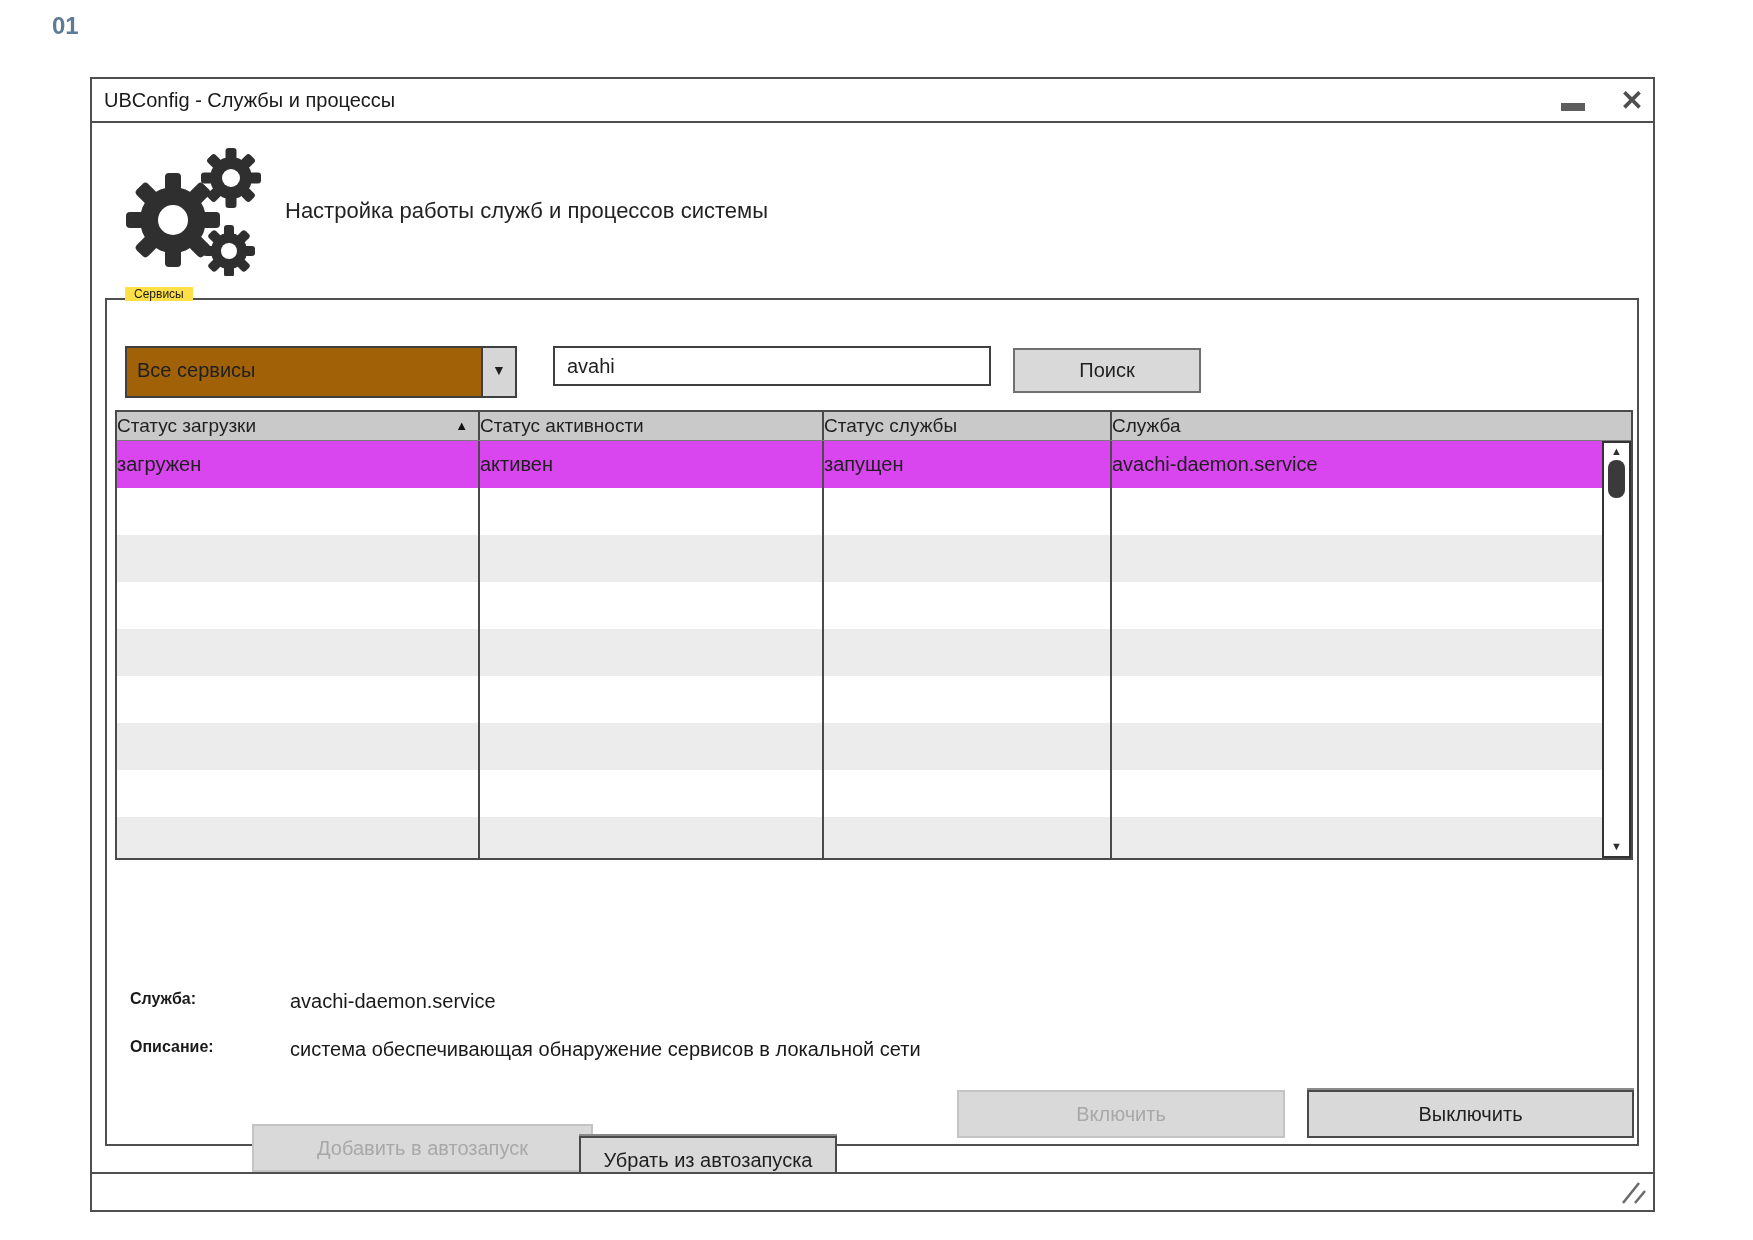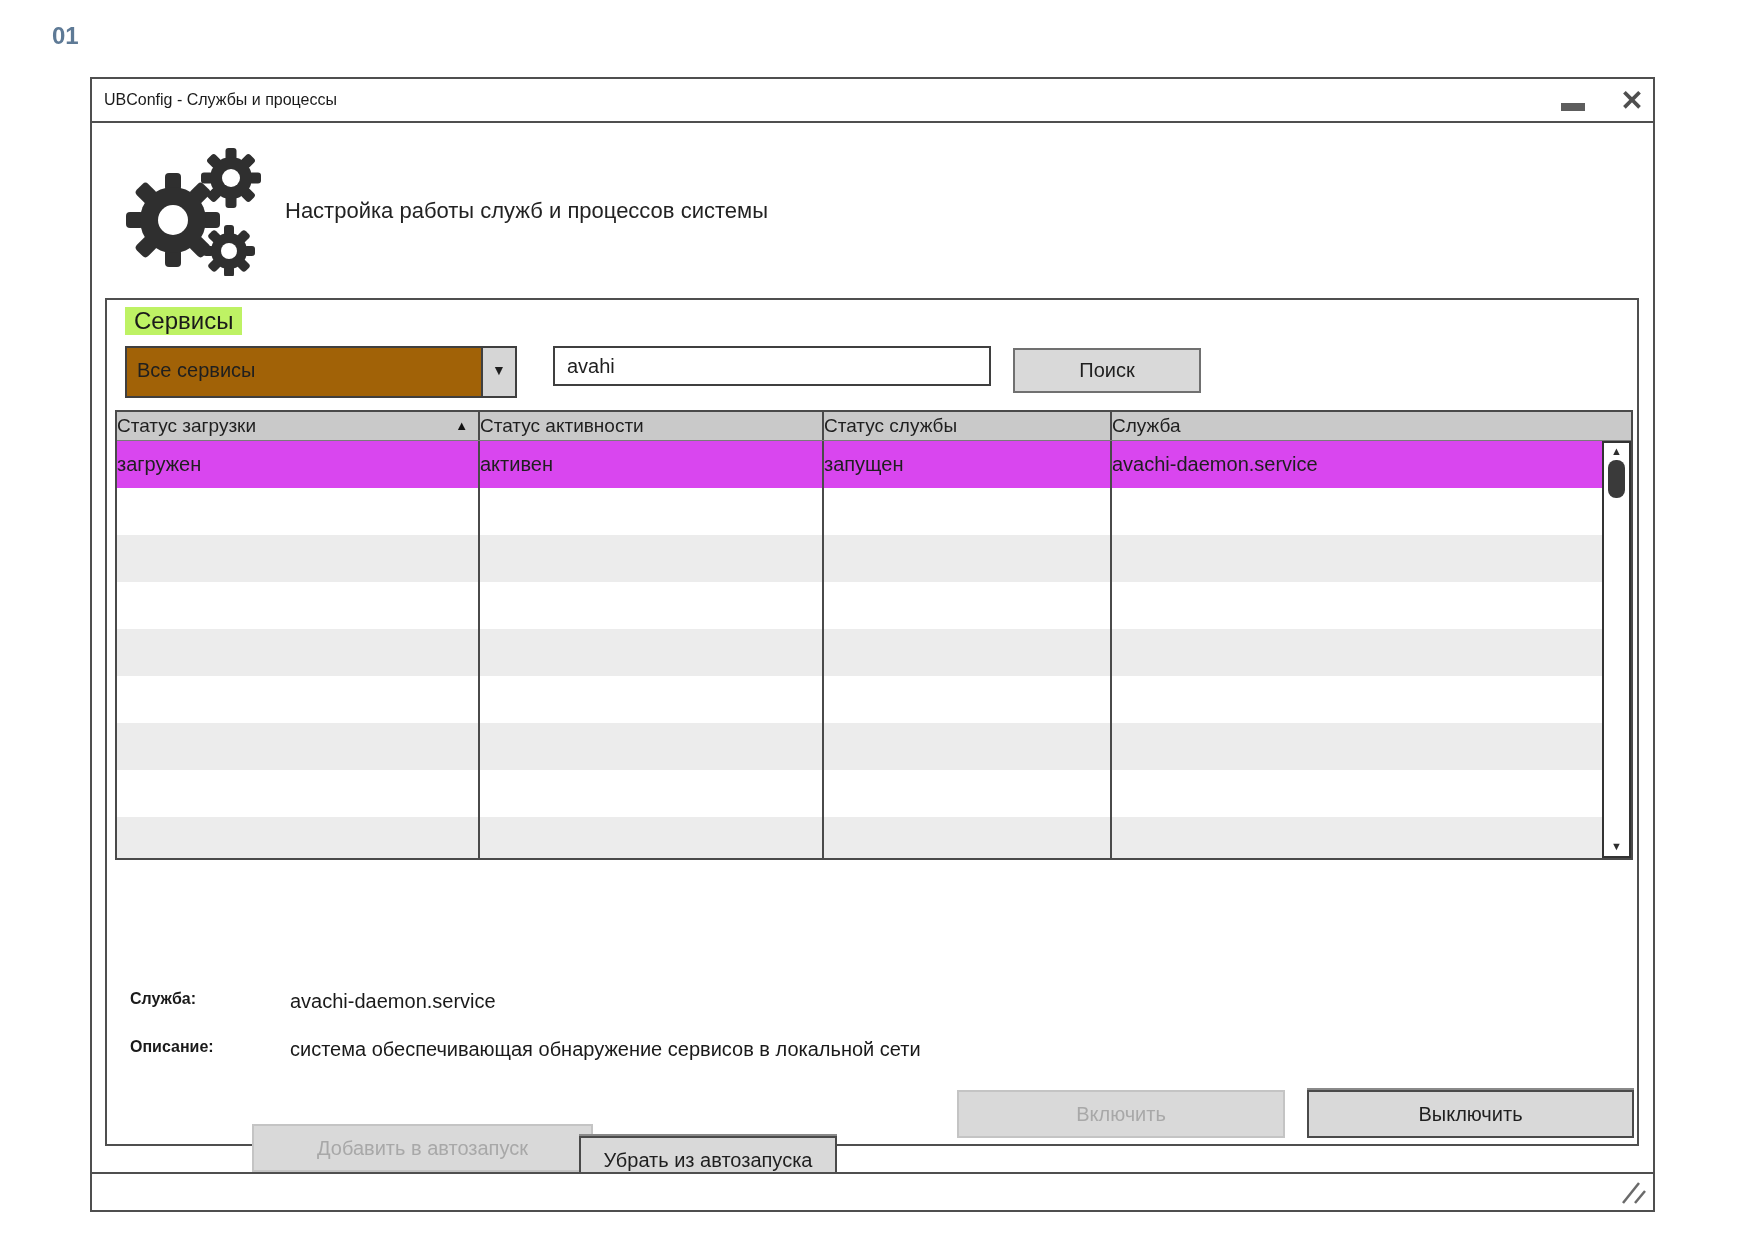--- a/index.html
+++ b/index.html
@@ -1,35 +1,35 @@
 <!DOCTYPE html>
 <html><head>
 <meta charset="utf-8">
 <style>
   * { margin:0; padding:0; box-sizing:border-box; }
   html,body { background:#ffffff; }
   body { font-family:"Liberation Sans", sans-serif; color:#1f1f1f; }
   .stage { position:relative; width:1753px; height:1240px; background:#ffffff; overflow:hidden; }
   .abs { position:absolute; }
 
-  .annotation { left:52px; top:22px; font-size:24px; font-weight:bold; color:#5e7a96; }
+  .annotation { left:52px; top:12px; font-size:24px; font-weight:bold; color:#5e7a96; }
 
   .window { left:90px; top:77px; width:1565px; height:1135px; background:#ffffff;
             border:2px solid #4f4f4f; }
 
   .titlebar { left:0; top:0; width:100%; height:44px; border-bottom:2px solid #4f4f4f; background:#ffffff; }
-  .wtitle { position:absolute; left:12px; top:0; line-height:42px; font-size:16px; color:#1a1a1a; }
+  .wtitle { position:absolute; left:12px; top:0; line-height:42px; font-size:20px; color:#1a1a1a; }
   .minbtn { left:1469px; top:24px; width:24px; height:8px; background:#5d5d5d; }
   .closebtn { left:1520px; top:2px; width:40px; height:40px; text-align:center; line-height:40px;
               font-size:28px; font-weight:bold; color:#4f4f4f; }
 
   .subtitle { left:193px; top:119px; font-size:22px; color:#222; }
 
   .groupbox { left:13px; top:219px; width:1534px; height:848px; border:2px solid #4f4f4f; }
-  .legend { position:absolute; left:18px; top:-13px; background:#bef264; padding:0 9px; font-size:24px; color:#1a1a1a;margin-top:20px; }
+  .legend { position:absolute; left:18px; top:-13px; background:#fde047; padding:0 9px; font-size:12px; color:#1a1a1a; }
 
   .dropdown { position:absolute; left:18px; top:46px; width:392px; height:52px; border:2px solid #3f3f3f; background:#a16207; }
   .dropdown .val { position:absolute; left:10px; top:0; line-height:44px; font-size:20px; }
   .dd-arrow { position:absolute; right:0; top:0; bottom:0; width:34px; background:#d6d6d6;
               border-left:2px solid #3f3f3f; text-align:center; line-height:44px; font-size:14px; color:#1f1f1f; }
 
   .searchbox { position:absolute; left:446px; top:46px; width:438px; height:40px; border:2px solid #3f3f3f;
                font-size:20px; padding-left:12px; font-family:"Liberation Sans", sans-serif; color:#1f1f1f; background:#fff; outline:none; }
 
   .btn { position:absolute; background:#d9d9d9; text-align:center; font-size:20px; }

